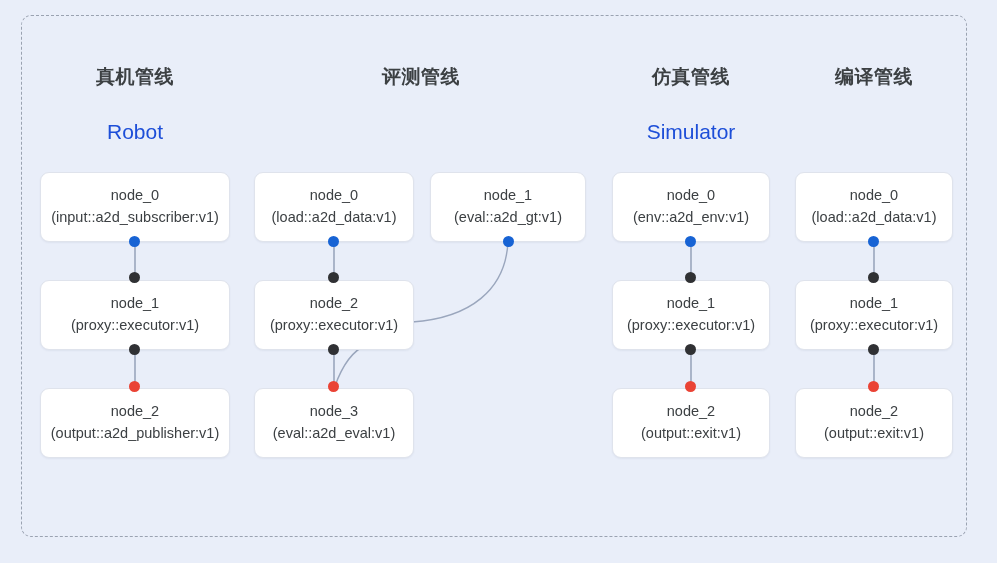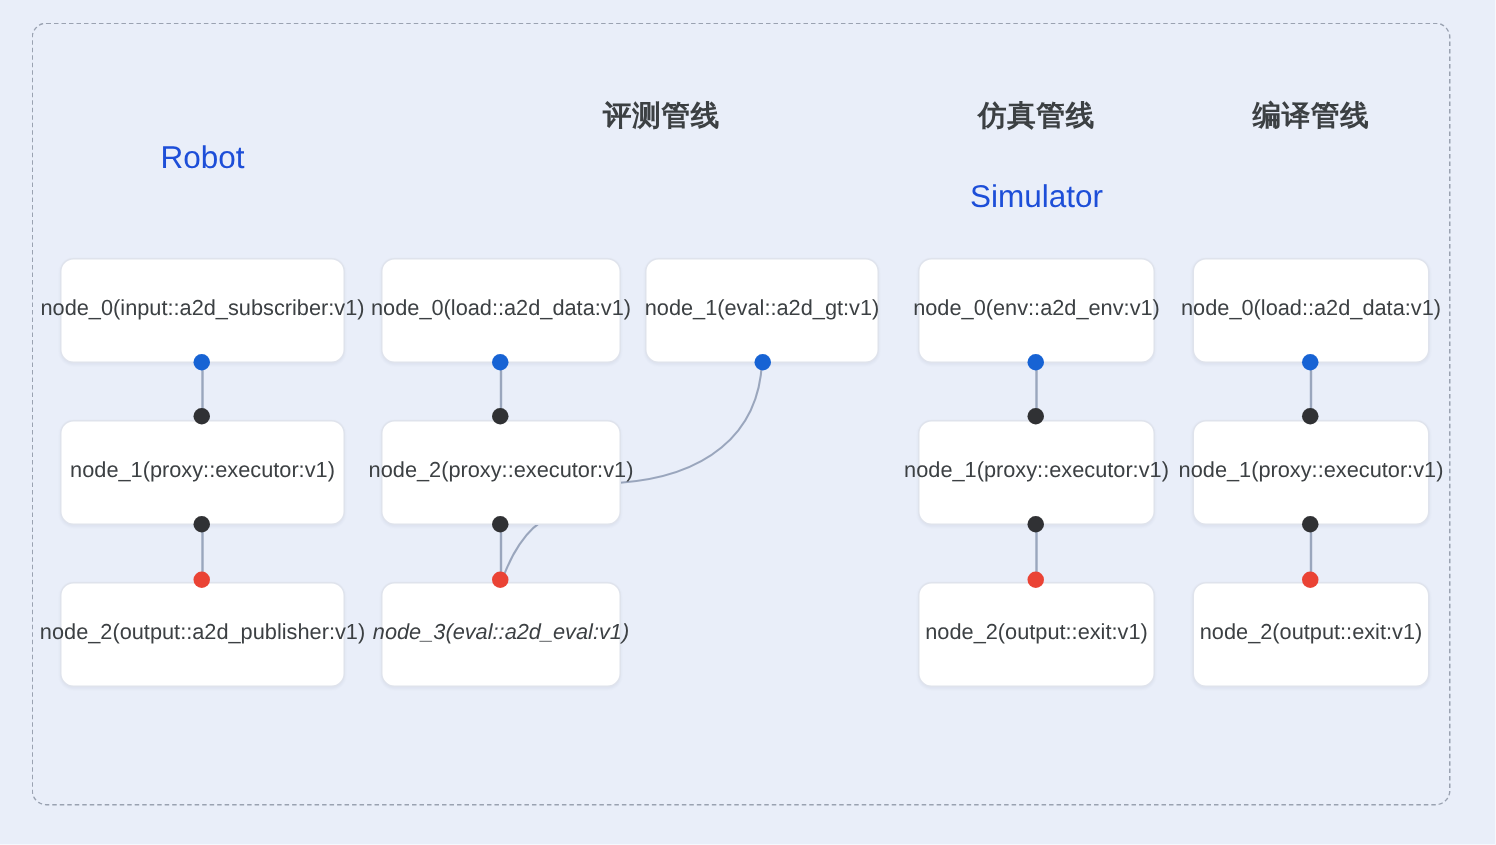--- a/index.html
+++ b/index.html
@@ -62,20 +62,21 @@
   }
 
   .node-box {
     position: absolute;
     background: #ffffff;
     border: 1px solid #dfe3ec;
     border-radius: 9px;
     box-sizing: border-box;
     box-shadow: 0 1px 2px rgba(40,50,80,0.06);
     display: flex;
+    flex-direction: column;
     align-items: center;
     justify-content: center;
     cursor: default;
   }
   .node-title {
     font-size: 14.5px;
     color: #3c4043;
     line-height: 1.5;
     white-space: nowrap;
   }
@@ -118,23 +119,24 @@
     <path d="M 366,345 C 350,352 340,372 335,386" fill="none" stroke="#9aa6bd" stroke-width="1.4"></path>
 
     <line x1="691" y1="241" x2="691" y2="279" stroke="#9aa6bd" stroke-width="1.6"></line>
     <line x1="691" y1="349" x2="691" y2="387" stroke="#9aa6bd" stroke-width="1.6"></line>
 
     <line x1="874" y1="241" x2="874" y2="279" stroke="#9aa6bd" stroke-width="1.6"></line>
     <line x1="874" y1="349" x2="874" y2="387" stroke="#9aa6bd" stroke-width="1.6"></line>
   </svg>
 
   <div class="column-header" style="left:55px; top:64px; width:160px;">
+    <div class="col-cn">真机管线</div>
     <div class="col-en">Robot</div>
   </div>
-  <div class="column-header" style="left:361px; top:64px; width:160px;">
+  <div class="column-header" style="left:341px; top:64px; width:160px;">
     <div class="col-cn">评测管线</div>
   </div>
   <div class="column-header" style="left:611px; top:64px; width:160px;">
     <div class="col-cn">仿真管线</div>
     <div class="col-en">Simulator</div>
   </div>
   <div class="column-header" style="left:794px; top:64px; width:160px;">
     <div class="col-cn">编译管线</div>
   </div>
 
@@ -169,21 +171,21 @@
   </div>
   <div class="port port-blue" style="left:503px; top:236px;"></div>
 
   <div class="node-box" style="left:254px; top:280px; width:160px; height:70px;">
     <div class="node-title">node_2</div>
     <div class="node-sub">(proxy::executor:v1)</div>
   </div>
   <div class="port port-black" style="left:328px; top:272px;"></div>
   <div class="port port-black" style="left:328px; top:344px;"></div>
 
-  <div class="node-box" style="left:254px; top:388px; width:160px; height:70px;font-style:italic;">
+  <div class="node-box" style="left:254px; top:388px; width:160px; height:70px;">
     <div class="node-title">node_3</div>
     <div class="node-sub">(eval::a2d_eval:v1)</div>
   </div>
   <div class="port port-red" style="left:328px; top:381px;"></div>
 
   <div class="node-box" style="left:612px; top:172px; width:158px; height:70px;">
     <div class="node-title">node_0</div>
     <div class="node-sub">(env::a2d_env:v1)</div>
   </div>
   <div class="port port-blue" style="left:685px; top:236px;"></div>

